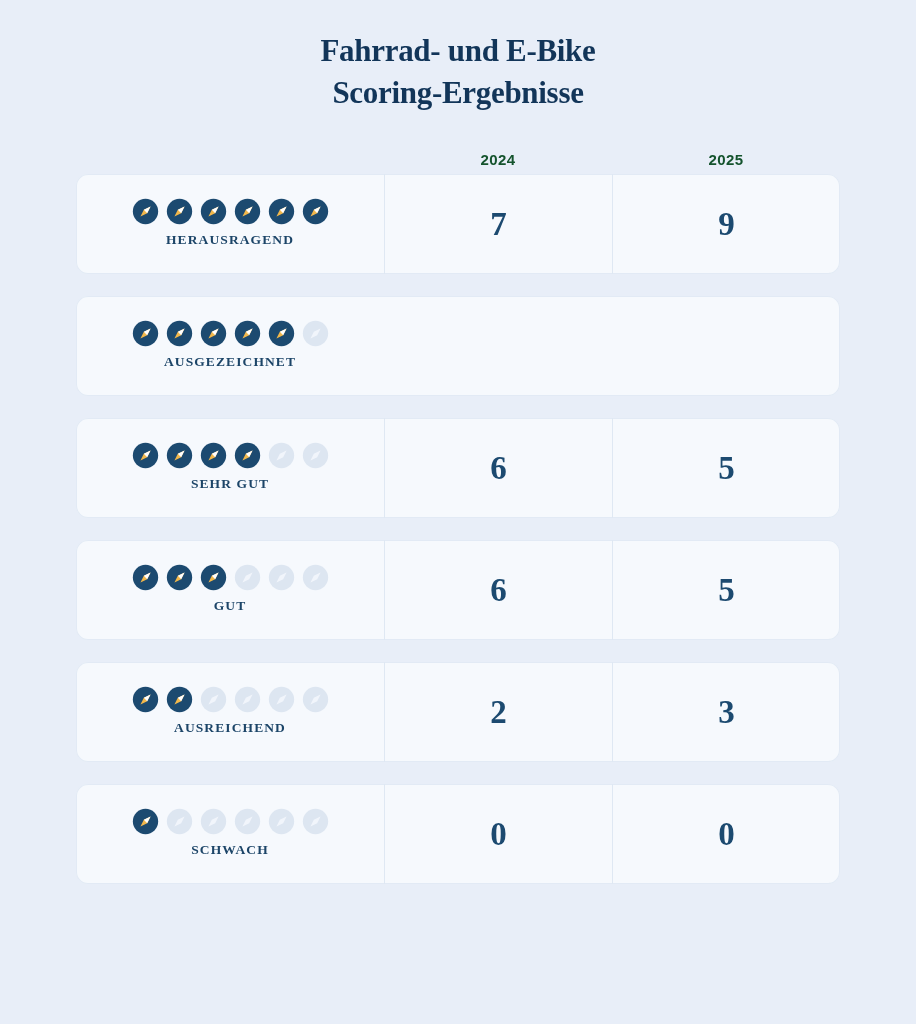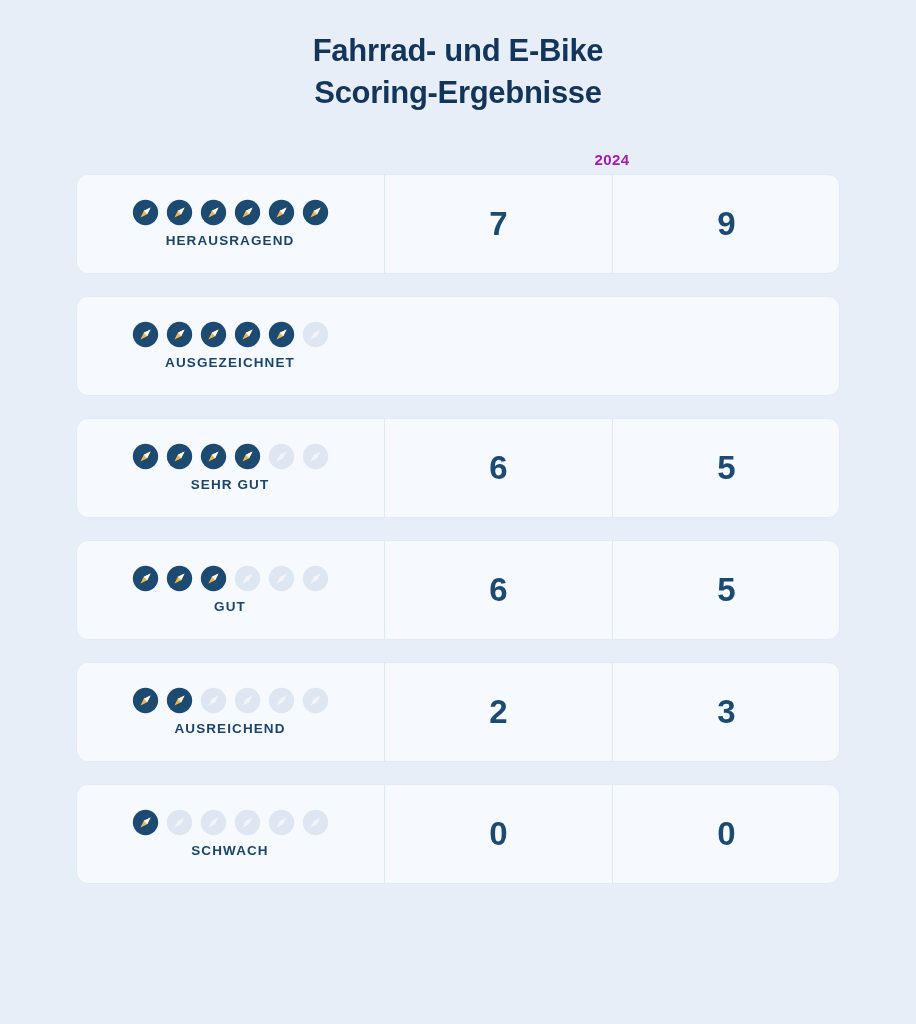--- a/index.html
+++ b/index.html
@@ -22,52 +22,54 @@
   }
   .title {
     text-align: center;
     font-size: 31px;
     font-weight: bold;
     line-height: 1.36;
     color: #123559;
     letter-spacing: -0.3px;
     padding-top: 30px;
     white-space: pre-line;
+    font-family: Liberation Serif, serif;
   }
   .table-wrap {
     margin: 0 auto;
     width: 764px;
     padding-top: 26px;
   }
   .header-row {
     display: flex;
     align-items: flex-end;
     height: 34px;
   }
   .h-label-col {
     width: 308px;
     flex: 0 0 308px;
   }
   .h-year {
     flex: 1 1 0;
     text-align: center;
     font-size: 15px;
     font-weight: bold;
-    color: #a21caf;
+    color: #14532d;
     letter-spacing: 0.4px;
     padding-bottom: 6px;
   }
   .row {
     display: flex;
     align-items: stretch;
     background: #f6f9fd;
     border-radius: 12px;
     height: 100px;
     margin-bottom: 22px;
     box-shadow: 0 0 0 1px rgba(210, 222, 238, 0.55) inset;
+    font-family: Liberation Serif, serif;
   }
   .cell-label {
     width: 308px;
     flex: 0 0 308px;
     display: flex;
     flex-direction: column;
     align-items: center;
     justify-content: center;
     padding-bottom: 2px;
     box-sizing: border-box;
@@ -107,20 +109,21 @@
 <div class="page">
 
   <div class="title">Fahrrad- und E-Bike
 Scoring-Ergebnisse</div>
 
   <div class="table-wrap">
 
     <div class="header-row">
       <div class="h-label-col"></div>
       <div class="h-year">2024</div>
+      <div class="h-year">2025</div>
     </div>
 
     <div class="row">
       <div class="cell-label">
         <div class="icons">
           <svg class="icon" viewBox="0 0 32 32">
               <circle cx="16" cy="16" r="15" fill="#1c4a70"></circle>
               <path d="M22 10 L14 14 L10 22 L18 18 Z" fill="#f2b84b"></path>
               <path d="M22 10 L14 14 L18 18 Z" fill="#fff"></path>
             </svg>

